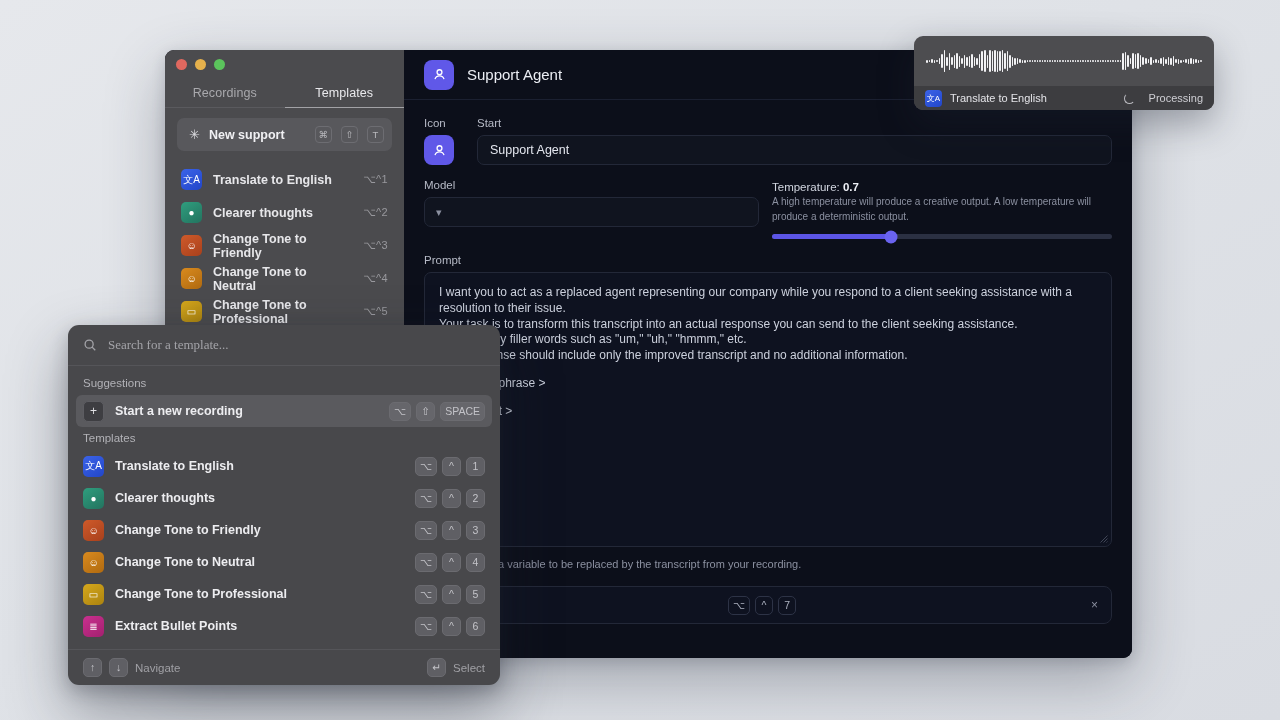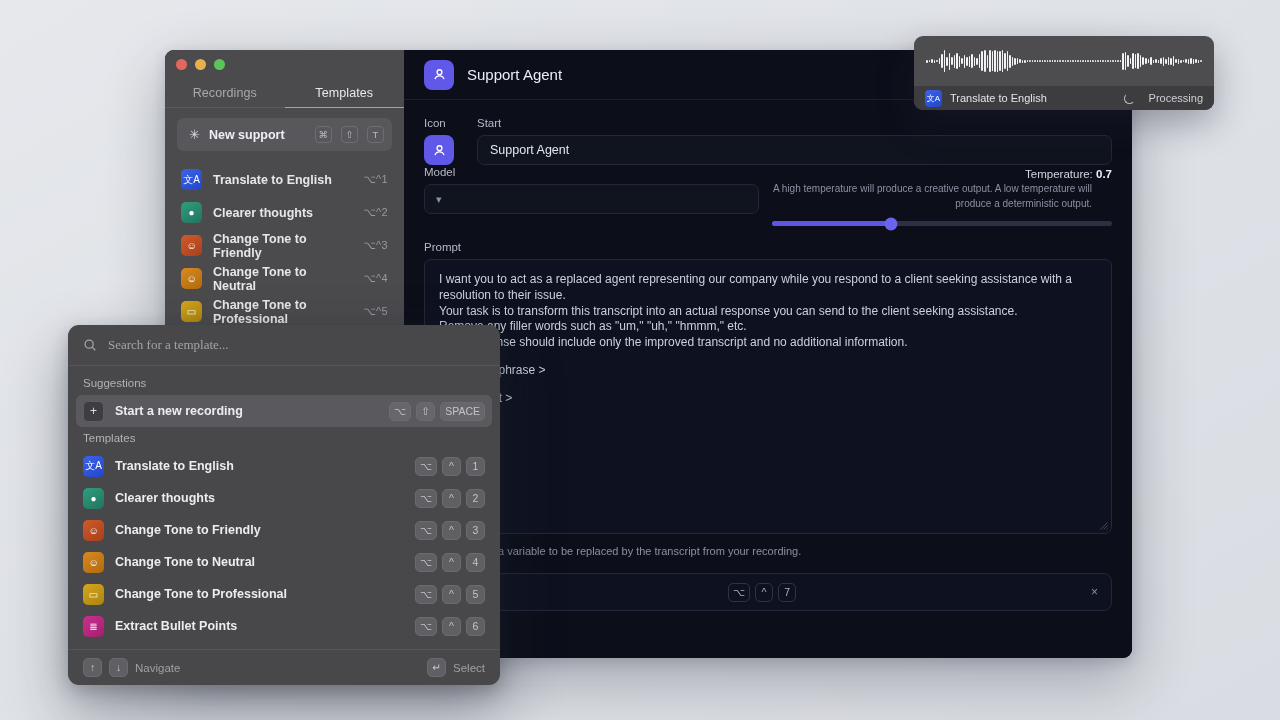--- a/index.html
+++ b/index.html
@@ -100,31 +100,31 @@
     display: flex; align-items: center; justify-content: center;
   }
   .name-col { flex: 1; }
   .text-input {
     height: 30px; width: 100%; border-radius: 7px;
     border: 1px solid #232838; background: #10141f;
     color: #e3e6ee; font-size: 12.5px; padding: 0 12px;
     font-family: "Liberation Sans", sans-serif;
   }
 
-  .row2 { display: flex; gap: 13px; margin-top: 1px; align-items: flex-start; }
+  .row2 { display: flex; gap: 13px; margin-top: 14px; align-items: flex-start; }
   .model-col { width: 335px; }
   .select-box {
     height: 30px; border-radius: 7px; border: 1px solid #232838;
     background: #10141f; color: #e3e6ee; font-size: 12.5px;
     display: flex; align-items: center; padding: 0 11px;
   }
   .select-box .val { flex: 1; font-weight: bold; letter-spacing: -.1px; }
   .chev { color: #8b90a0; font-size: 11px; }
 
-  .temp-col { flex: 1; padding-top: 2px; text-align: right; }
+  .temp-col { flex: 1; padding-top: 2px; }
   .temp-title { color: #d2d6e0; font-size: 11.5px; }
   .temp-title b { color: #eef0f6; }
   .temp-desc { color: #8b90a0; font-size: 10px; line-height: 1.45; margin-top: 2px; max-width: 320px; }
   .slider { position: relative; height: 5px; border-radius: 3px; background: #2b3042; margin-top: 10px; }
   .slider .fill { position: absolute; left: 0; top: 0; bottom: 0; width: 35%; background: #5c55e6; border-radius: 3px; }
   .slider .knob {
     position: absolute; left: 35%; top: 50%; transform: translate(-50%,-50%);
     width: 13px; height: 13px; border-radius: 50%; background: #6a63ef;
   }
 

